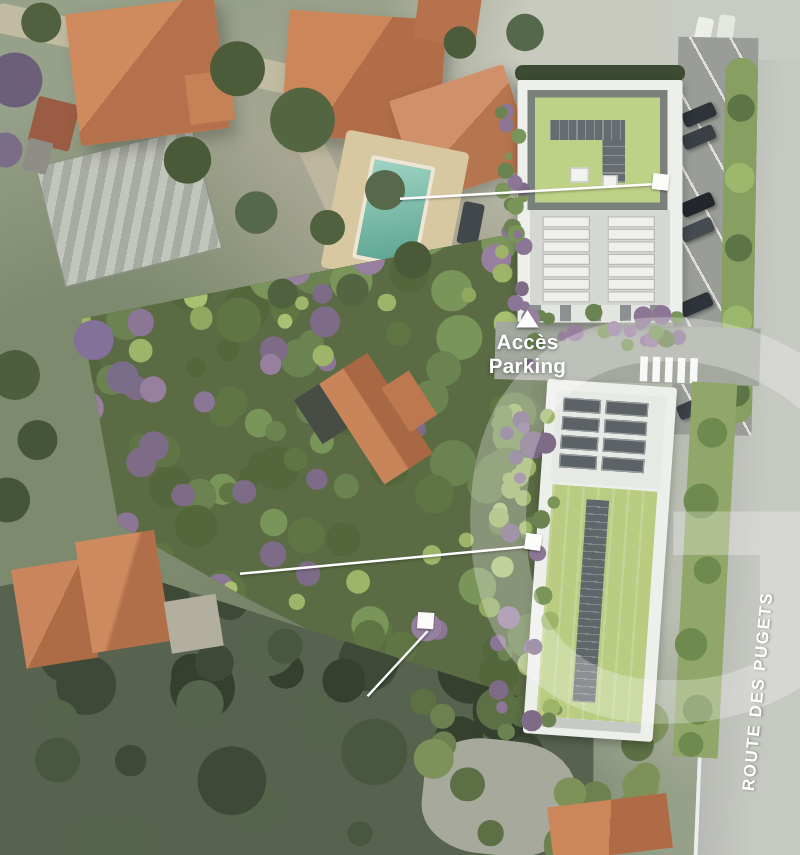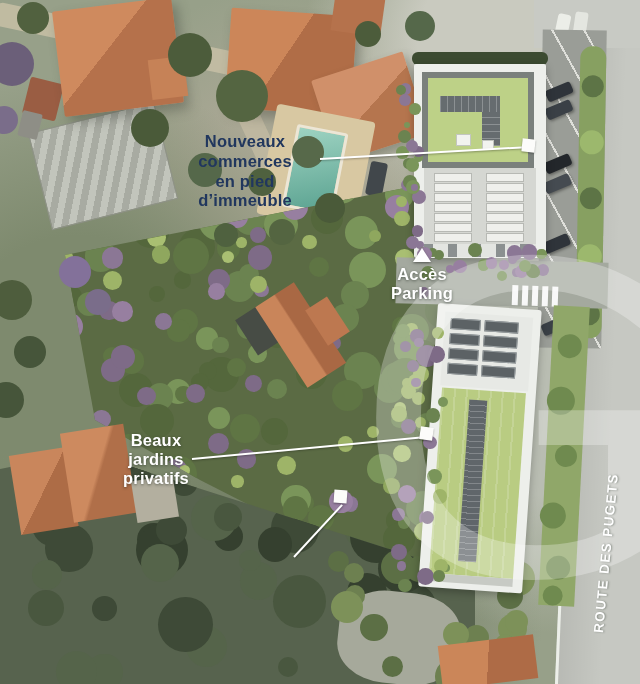--- a/index.html
+++ b/index.html
@@ -565,32 +565,25 @@
 
   <div class="leader" style="left:320px;top:158px;width:206px;transform:rotate(-3.3deg);"></div>
   <div class="marker" style="left:522px;top:139px;transform:rotate(6deg);"></div>
 
   <div class="leader" style="left:192px;top:458px;width:235px;transform:rotate(-5.4deg);"></div>
   <div class="marker" style="left:420px;top:427px;transform:rotate(8deg);"></div>
 
   <div class="leader" style="left:294px;top:556px;width:71px;transform:rotate(-47.3deg);"></div>
   <div class="marker" style="left:334px;top:490px;transform:rotate(4deg);"></div>
 
-  <div class="lbl navy" style="left:160px;top:132px;width:170px;">Nouveaux
-commerces
-en pied
-d’immeuble</div>
 
   <div class="abs" style="left:372px;top:248px;width:100px;text-align:center;">
     <div class="tri-up"></div>
     <div class="lbl white" style="position:static;">Accès
 Parking</div>
   </div>
 
 
-  <div class="lbl white" style="left:96px;top:431px;width:120px;">Beaux
-jardins
-privatifs</div>
 
 
   <div class="route-label">ROUTE DES PUGETS</div>
 
 </div>
 
 </body></html>

